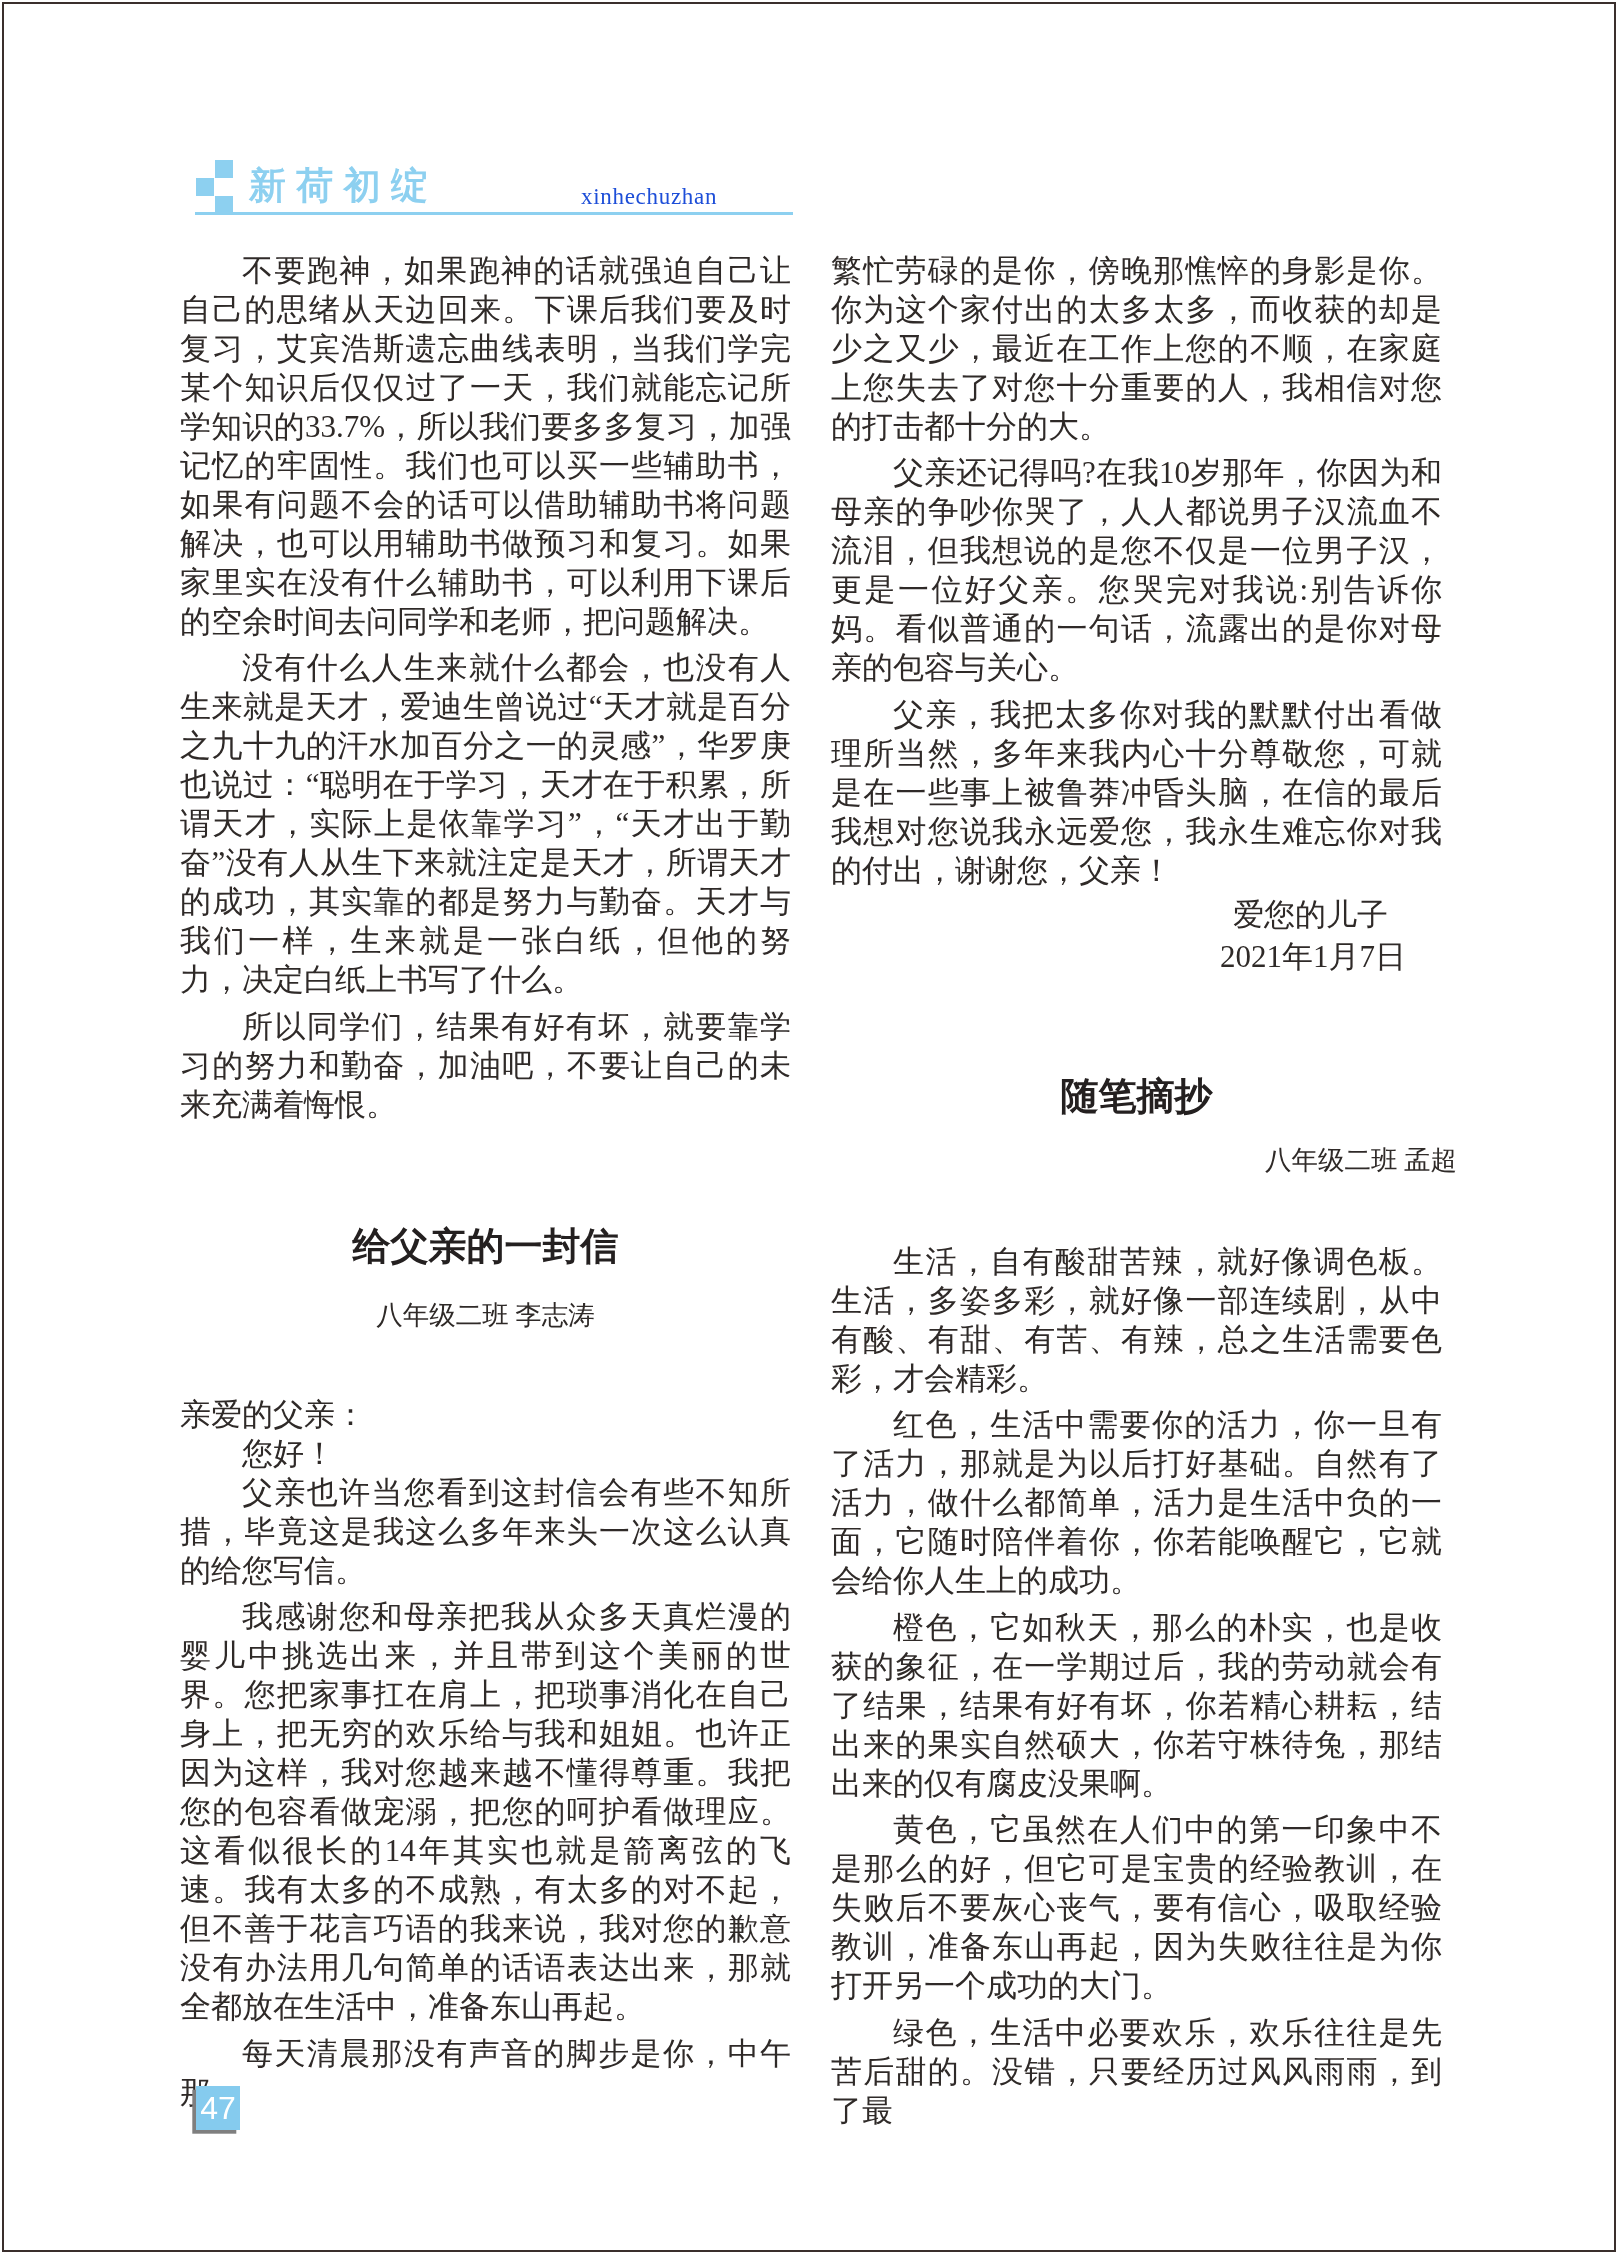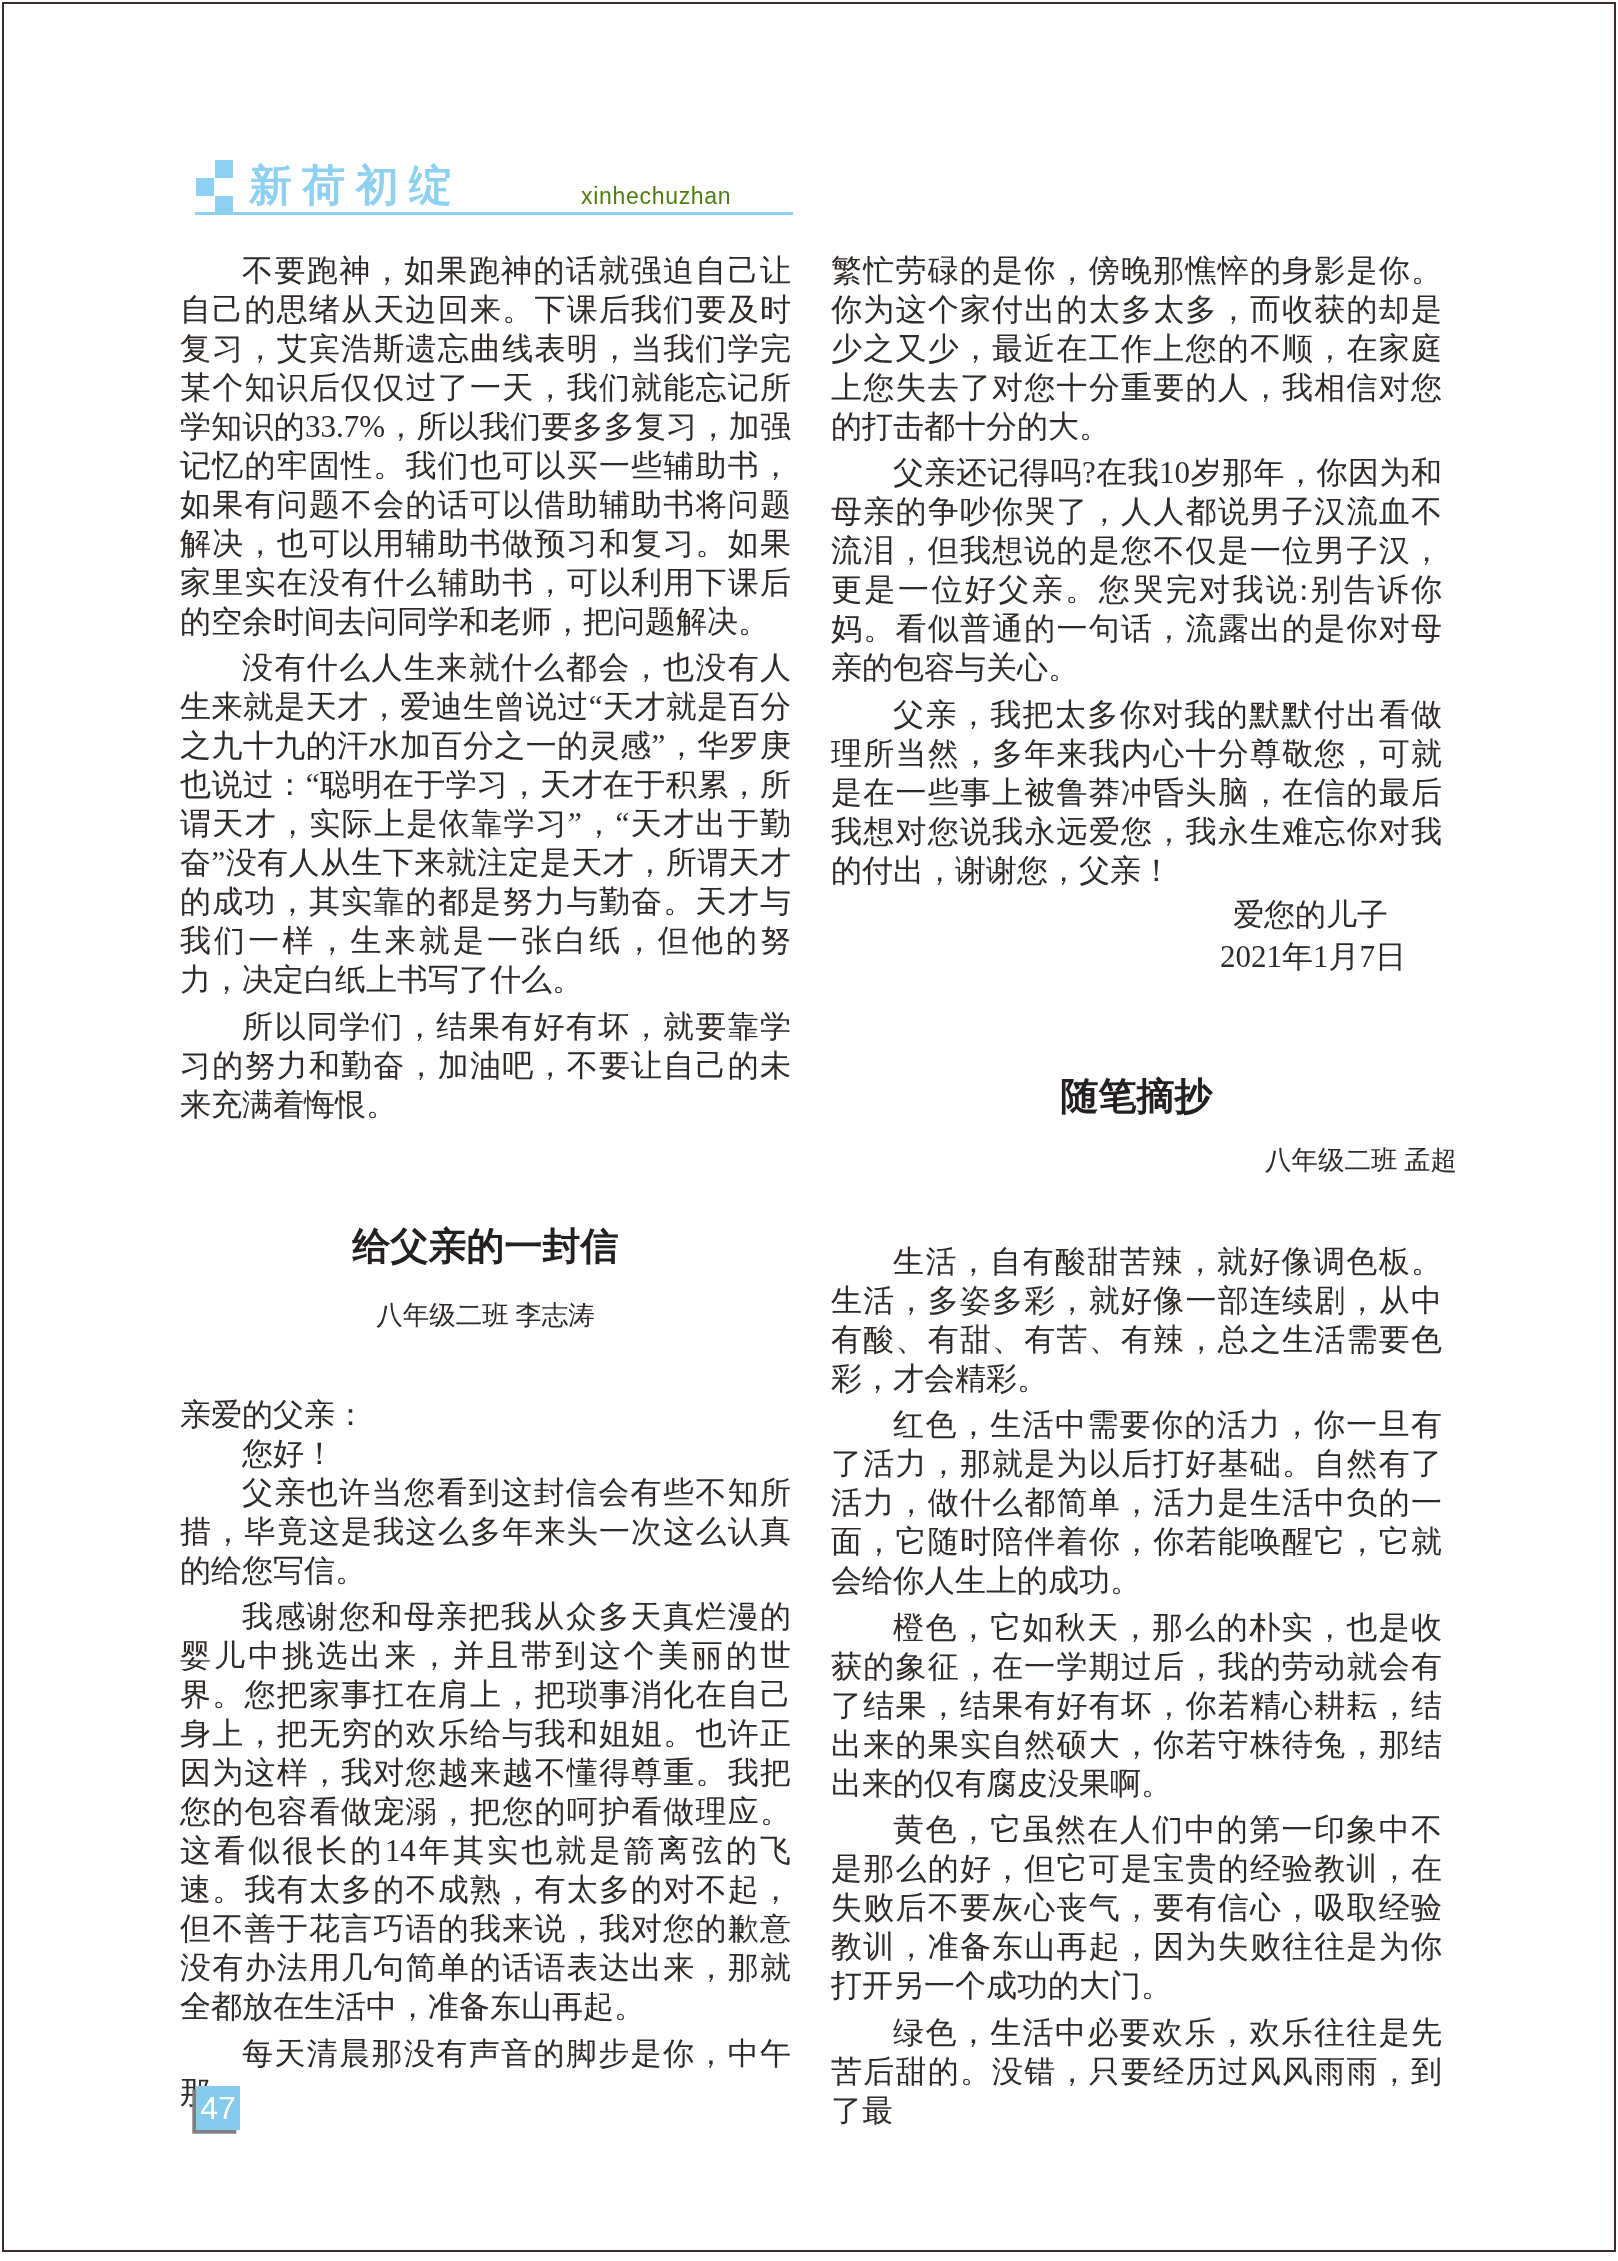--- a/index.html
+++ b/index.html
@@ -6,23 +6,23 @@
   .page{position:relative;width:1618px;height:2261px;background:#ffffff;overflow:hidden;
         font-family:"Liberation Serif","DejaVu Serif",serif;color:#2f2a28;}
   .page-border{position:absolute;left:2.2px;top:2.2px;right:2.2px;bottom:8.8px;border:2.2px solid #3a2f2c;pointer-events:none;}
 
   
   .sq{position:absolute;width:18.4px;height:18.4px;background:#8dd0f0;}
   .sq1{left:215px;top:160px;}
   .sq2{left:196px;top:178px;}
   .sq3{left:215px;top:196px;}
   .header-cn{position:absolute;left:249px;top:159px;font-family:"DejaVu Sans","Liberation Sans",sans-serif;
-             font-weight:bold;font-size:43px;line-height:53px;letter-spacing:10.3px;color:#8dd0f0;}
-  .header-py{position:absolute;left:581px;top:182px;font-family:Liberation Sans, sans-serif;
-             font-size:23px;line-height:29px;color:#4d7c0f;letter-spacing:0.7px;}
+             font-weight:bold;font-size:37px;line-height:53px;letter-spacing:10.3px;color:#8dd0f0;}
+  .header-py{position:absolute;left:581px;top:182px;font-family:Liberation Serif, serif;
+             font-size:23px;line-height:29px;color:#1d4ed8;letter-spacing:0.7px;}
   .header-rule{position:absolute;left:195px;top:212px;width:598px;height:2.9px;background:#8dd0f0;}
 
   
   .blk{position:absolute;width:611px;}
   .body-text p{margin:0 0 7.4px 0;font-size:31px;line-height:39px;text-align:justify;text-indent:2em;
                letter-spacing:0px;color:#2f2a28;}
   .body-text p:last-child{margin-bottom:0;}
   .no-indent{text-indent:0 !important;}
 
   .sec-title{font-size:38px;line-height:46px;font-weight:bold;text-align:center;color:#242020;margin:0;}

